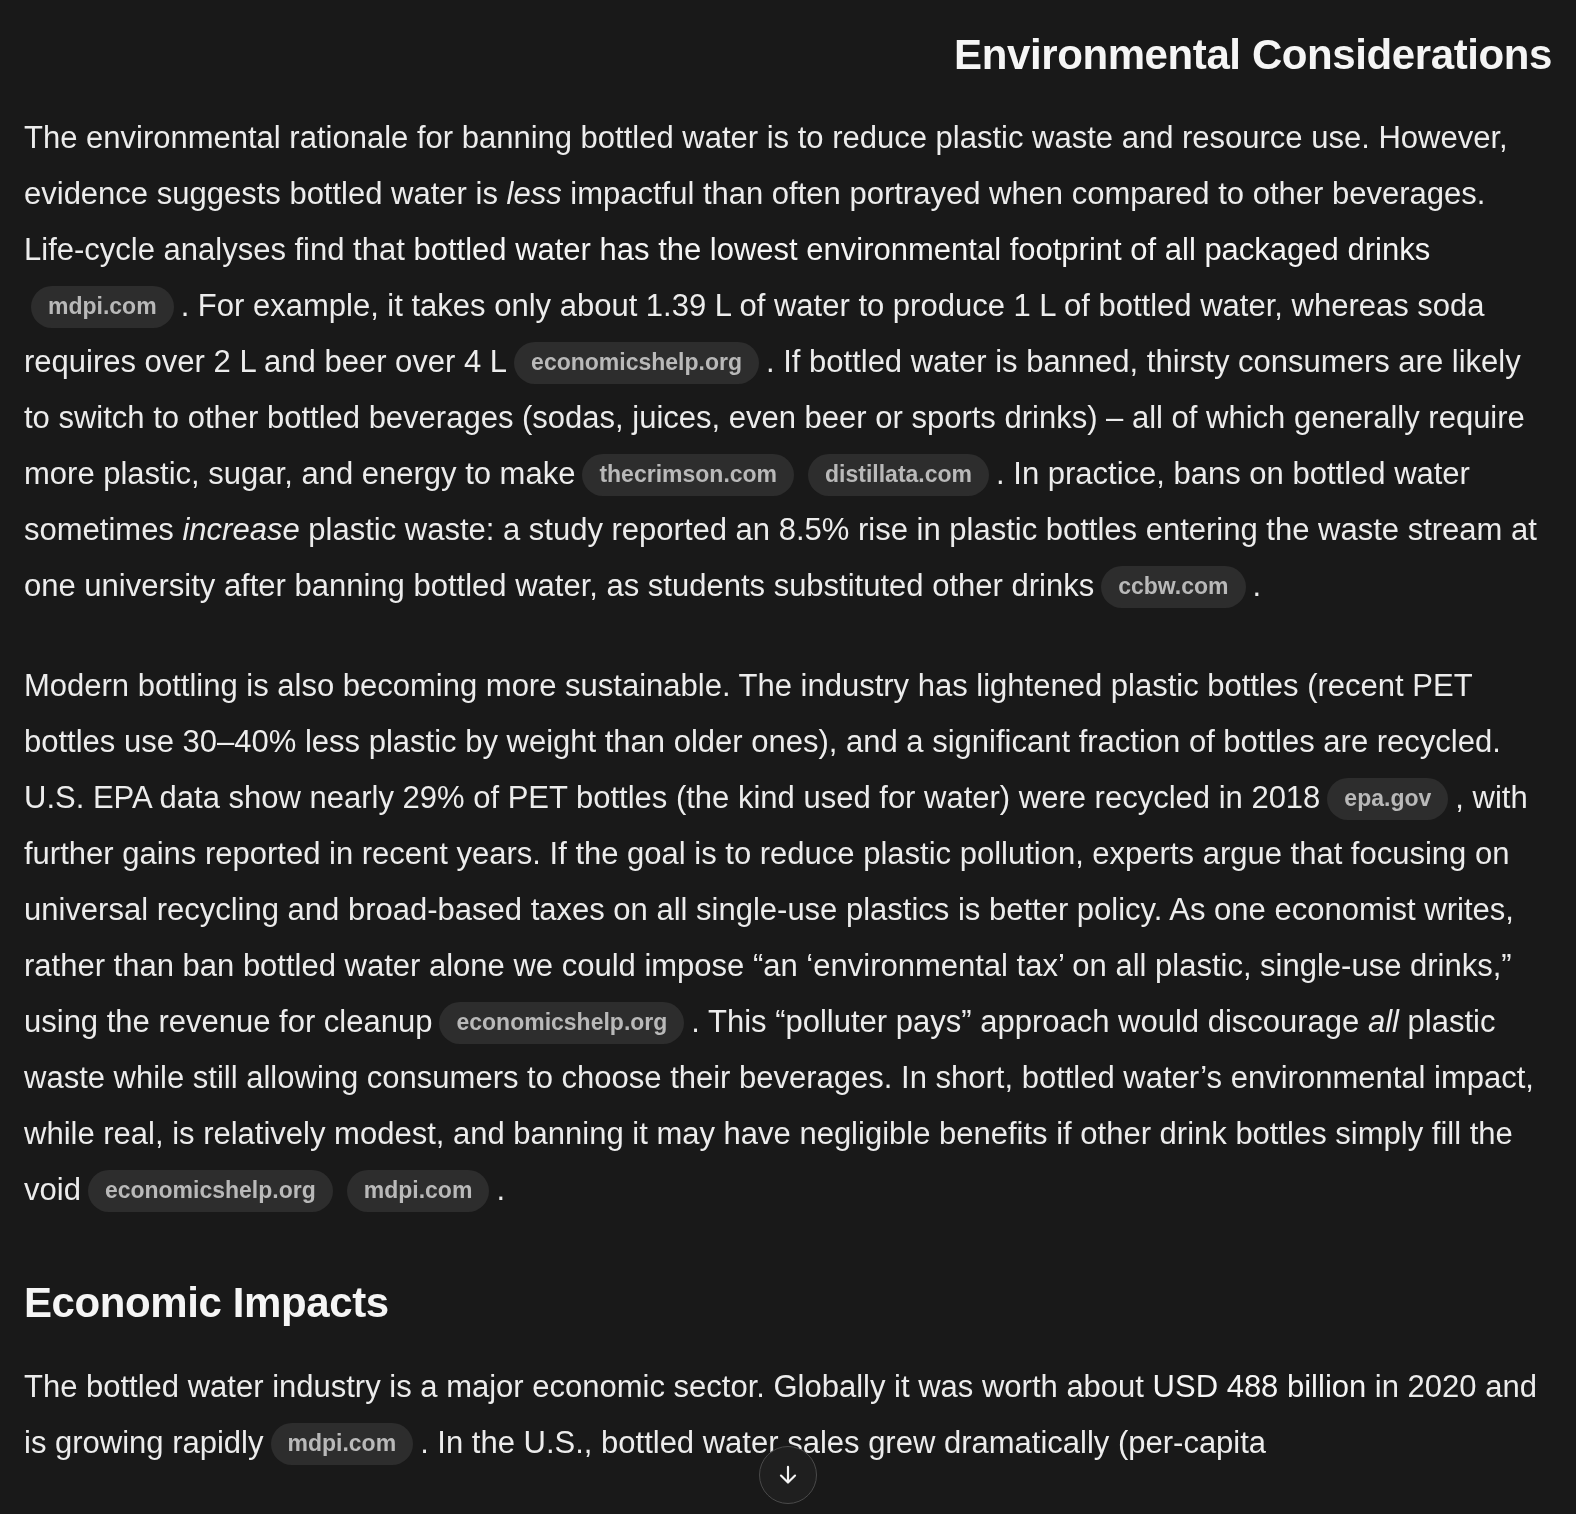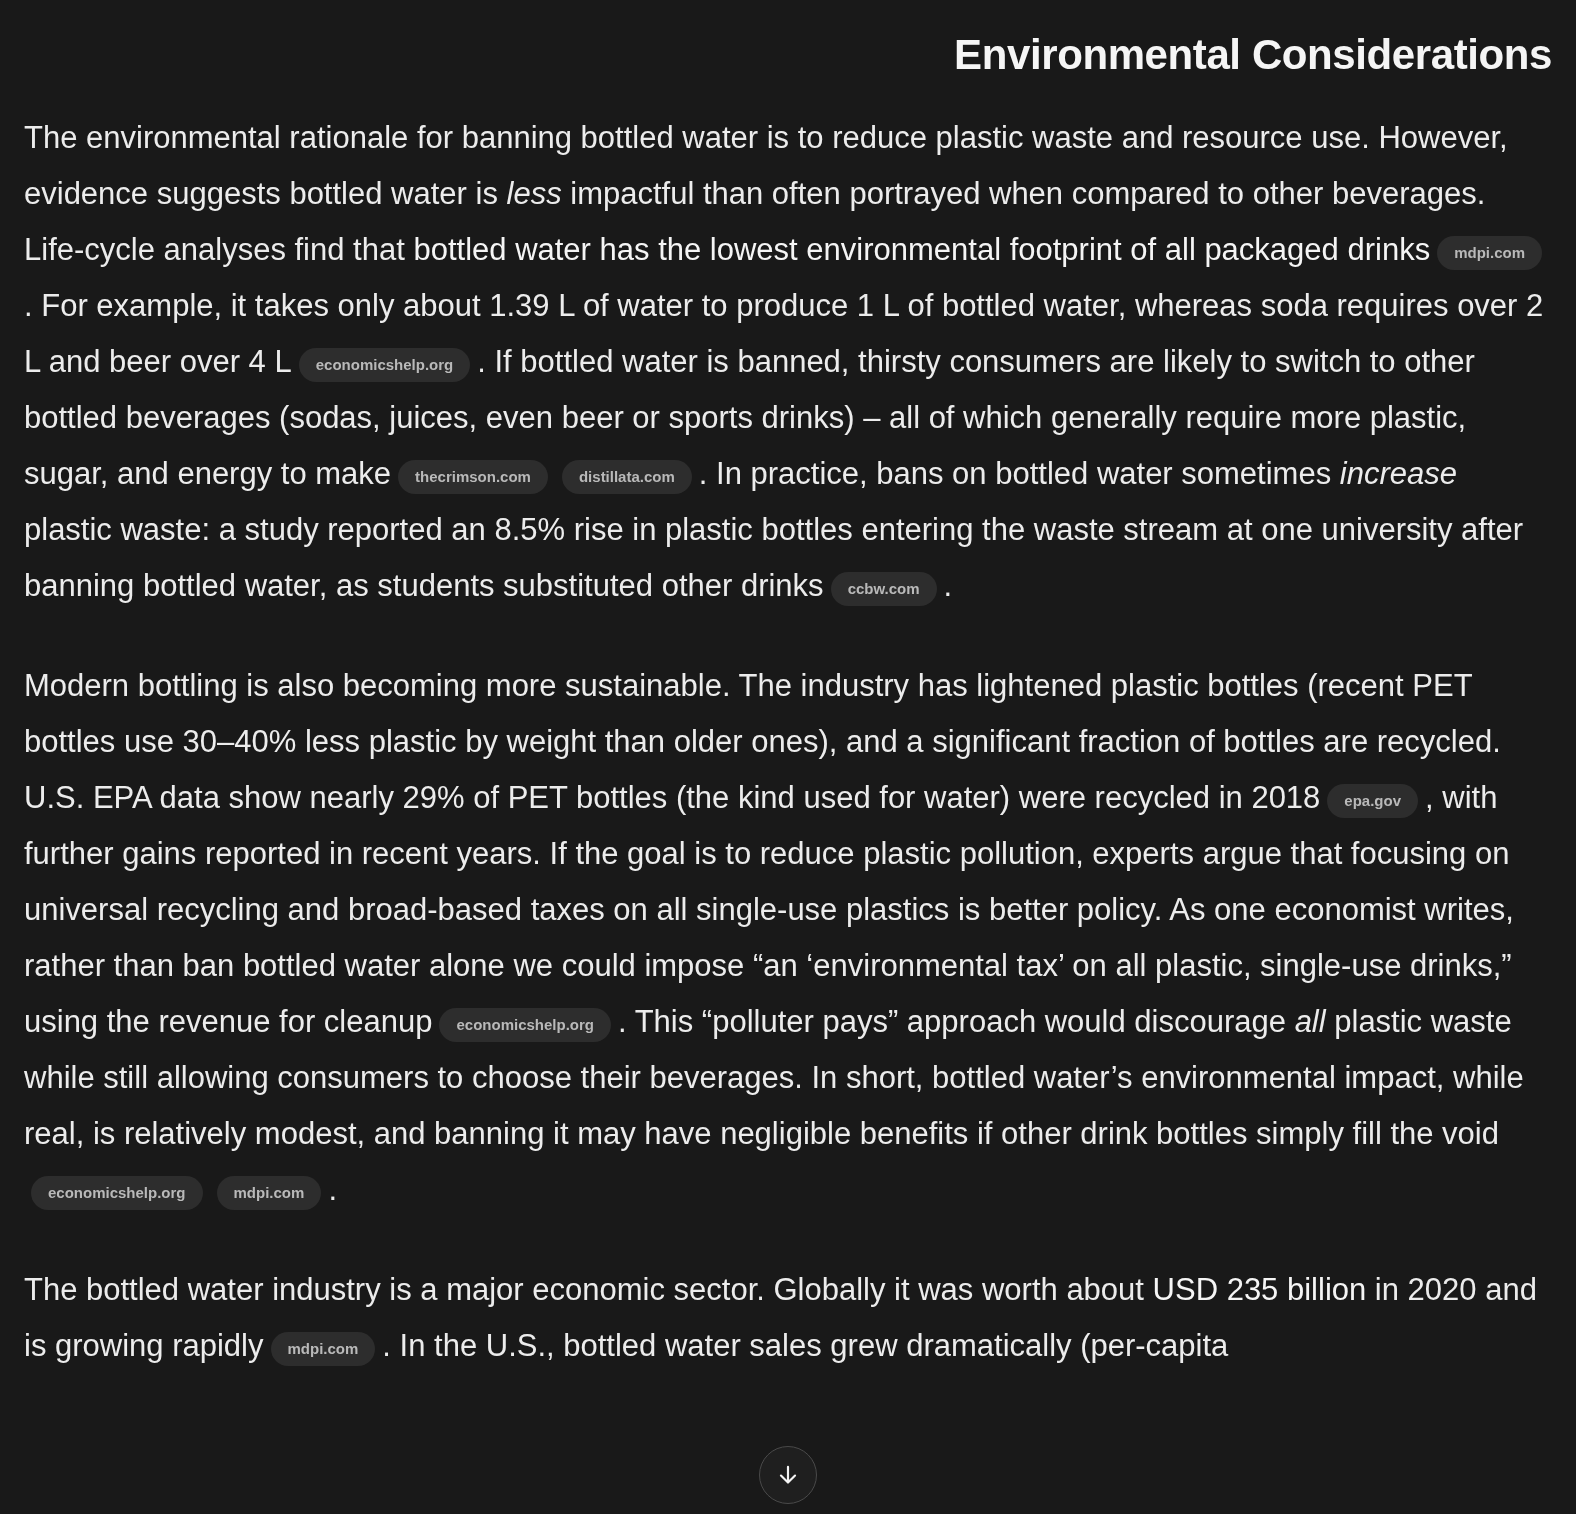--- a/index.html
+++ b/index.html
@@ -29,21 +29,21 @@
     font-weight: 400;
     color: var(--text, #ececec);
     margin: 0 0 44px 0;
   }
   p.paragraph em { }
   p.paragraph strong { font-weight: 400; color: var(--heading, #f5f5f5); }
   .citation-pill {
     display: inline-block;
     background: var(--pill-bg, #2d2d2d);
     color: var(--pill-text, #b9b9b9);
-    font-size: 15px;
+    font-size: 23px;
     font-weight: 600;
     line-height: 1;
     padding: 9px 17px 10px 17px;
     border-radius: 999px;
     margin: 0 7px;
     vertical-align: 2px;
     white-space: nowrap;
     cursor: pointer;
   }
   .scroll-btn {
@@ -74,21 +74,22 @@
   }
 </style>
 </head>
 <body>
 
 <main class="page">
   <div class="content">
       <h2 class="section-heading">Environmental Considerations</h2>
       <p class="paragraph">The environmental rationale for banning bottled water is to reduce plastic waste and resource use. However, evidence suggests bottled water is <em>less</em> impactful than often portrayed when compared to other beverages. Life-cycle analyses find that <strong>bottled water has the lowest environmental footprint of all packaged drinks</strong><span class="citation-pill">mdpi.com</span>. For example, it takes only about 1.39 L of water to produce 1 L of bottled water, whereas soda requires over 2 L and beer over 4 L<span class="citation-pill">economicshelp.org</span>. If bottled water is banned, thirsty consumers are likely to switch to other bottled beverages (sodas, juices, even beer or sports drinks) – all of which generally require more plastic, sugar, and energy to make<span class="citation-pill">thecrimson.com</span><span class="citation-pill">distillata.com</span>. In practice, bans on bottled water sometimes <em>increase</em> plastic waste: a study reported an 8.5% rise in plastic bottles entering the waste stream at one university after banning bottled water, as students substituted other drinks<span class="citation-pill">ccbw.com</span>.</p>
       <p class="paragraph">Modern bottling is also becoming more sustainable. The industry has lightened plastic bottles (recent PET bottles use 30–40% less plastic by weight than older ones), and a significant fraction of bottles are recycled. U.S. EPA data show nearly 29% of PET bottles (the kind used for water) were recycled in 2018<span class="citation-pill">epa.gov</span>, with further gains reported in recent years. If the goal is to reduce plastic pollution, experts argue that focusing on universal recycling and broad-based taxes on all single-use plastics is better policy. As one economist writes, rather than ban bottled water alone we could impose “an ‘environmental tax’ on all plastic, single-use drinks,” using the revenue for cleanup<span class="citation-pill">economicshelp.org</span>. This “polluter pays” approach would discourage <em>all</em> plastic waste while still allowing consumers to choose their beverages. In short, bottled water’s environmental impact, while real, is relatively modest, and banning it may have negligible benefits if other drink bottles simply fill the void<span class="citation-pill">economicshelp.org</span><span class="citation-pill">mdpi.com</span>.</p>
-      <p class="paragraph">The bottled water industry is a major economic sector. Globally it was worth about <strong>USD 235 billion</strong> in 2020 and is growing rapidly<span class="citation-pill">mdpi.com</span>. In the U.S., bottled water sales grew dramatically (per-capita</p>
+      <h2 class="section-heading">Economic Impacts</h2>
+      <p class="paragraph">The bottled water industry is a major economic sector. Globally it was worth about <strong>USD 488 billion</strong> in 2020 and is growing rapidly<span class="citation-pill">mdpi.com</span>. In the U.S., bottled water sales grew dramatically (per-capita</p>
     </div>
 </main>
 
 <button class="scroll-btn" aria-label="Scroll to bottom">
   <svg viewBox="0 0 24 24" aria-hidden="true">
     <path d="M12 4.5 V19 M5.5 12.5 L12 19 L18.5 12.5"></path>
   </svg>
 </button>
 
 </body></html>

